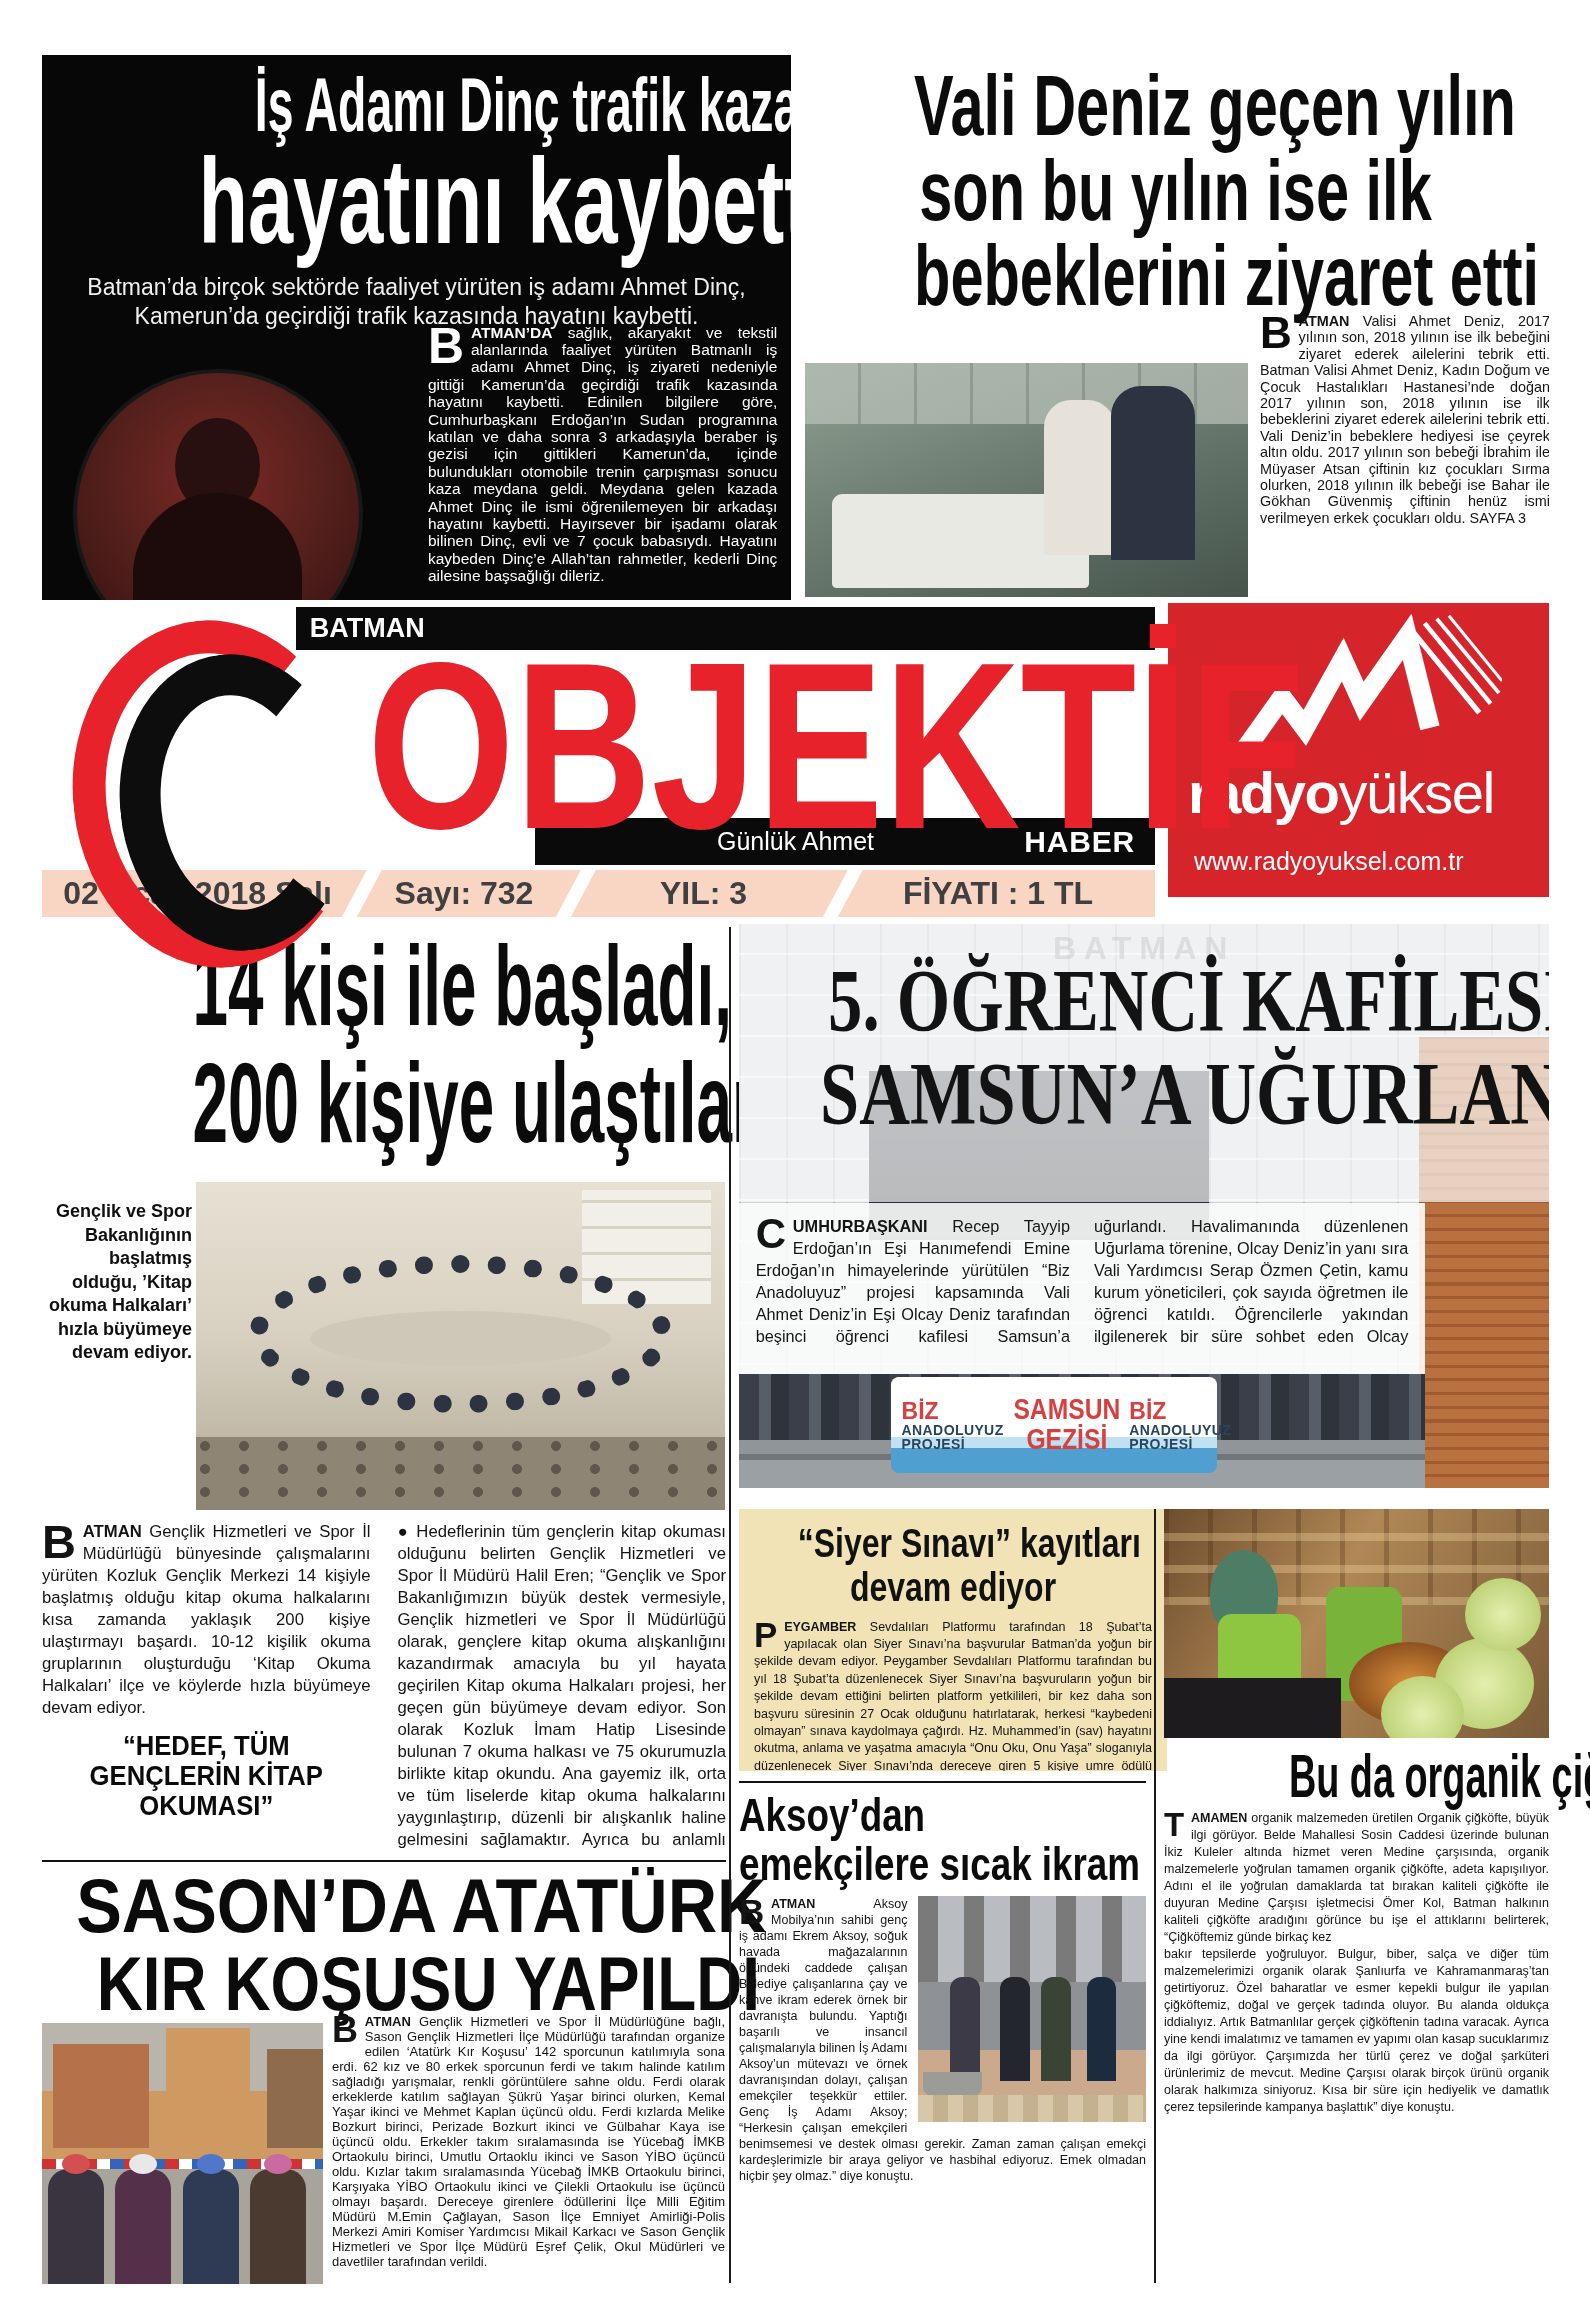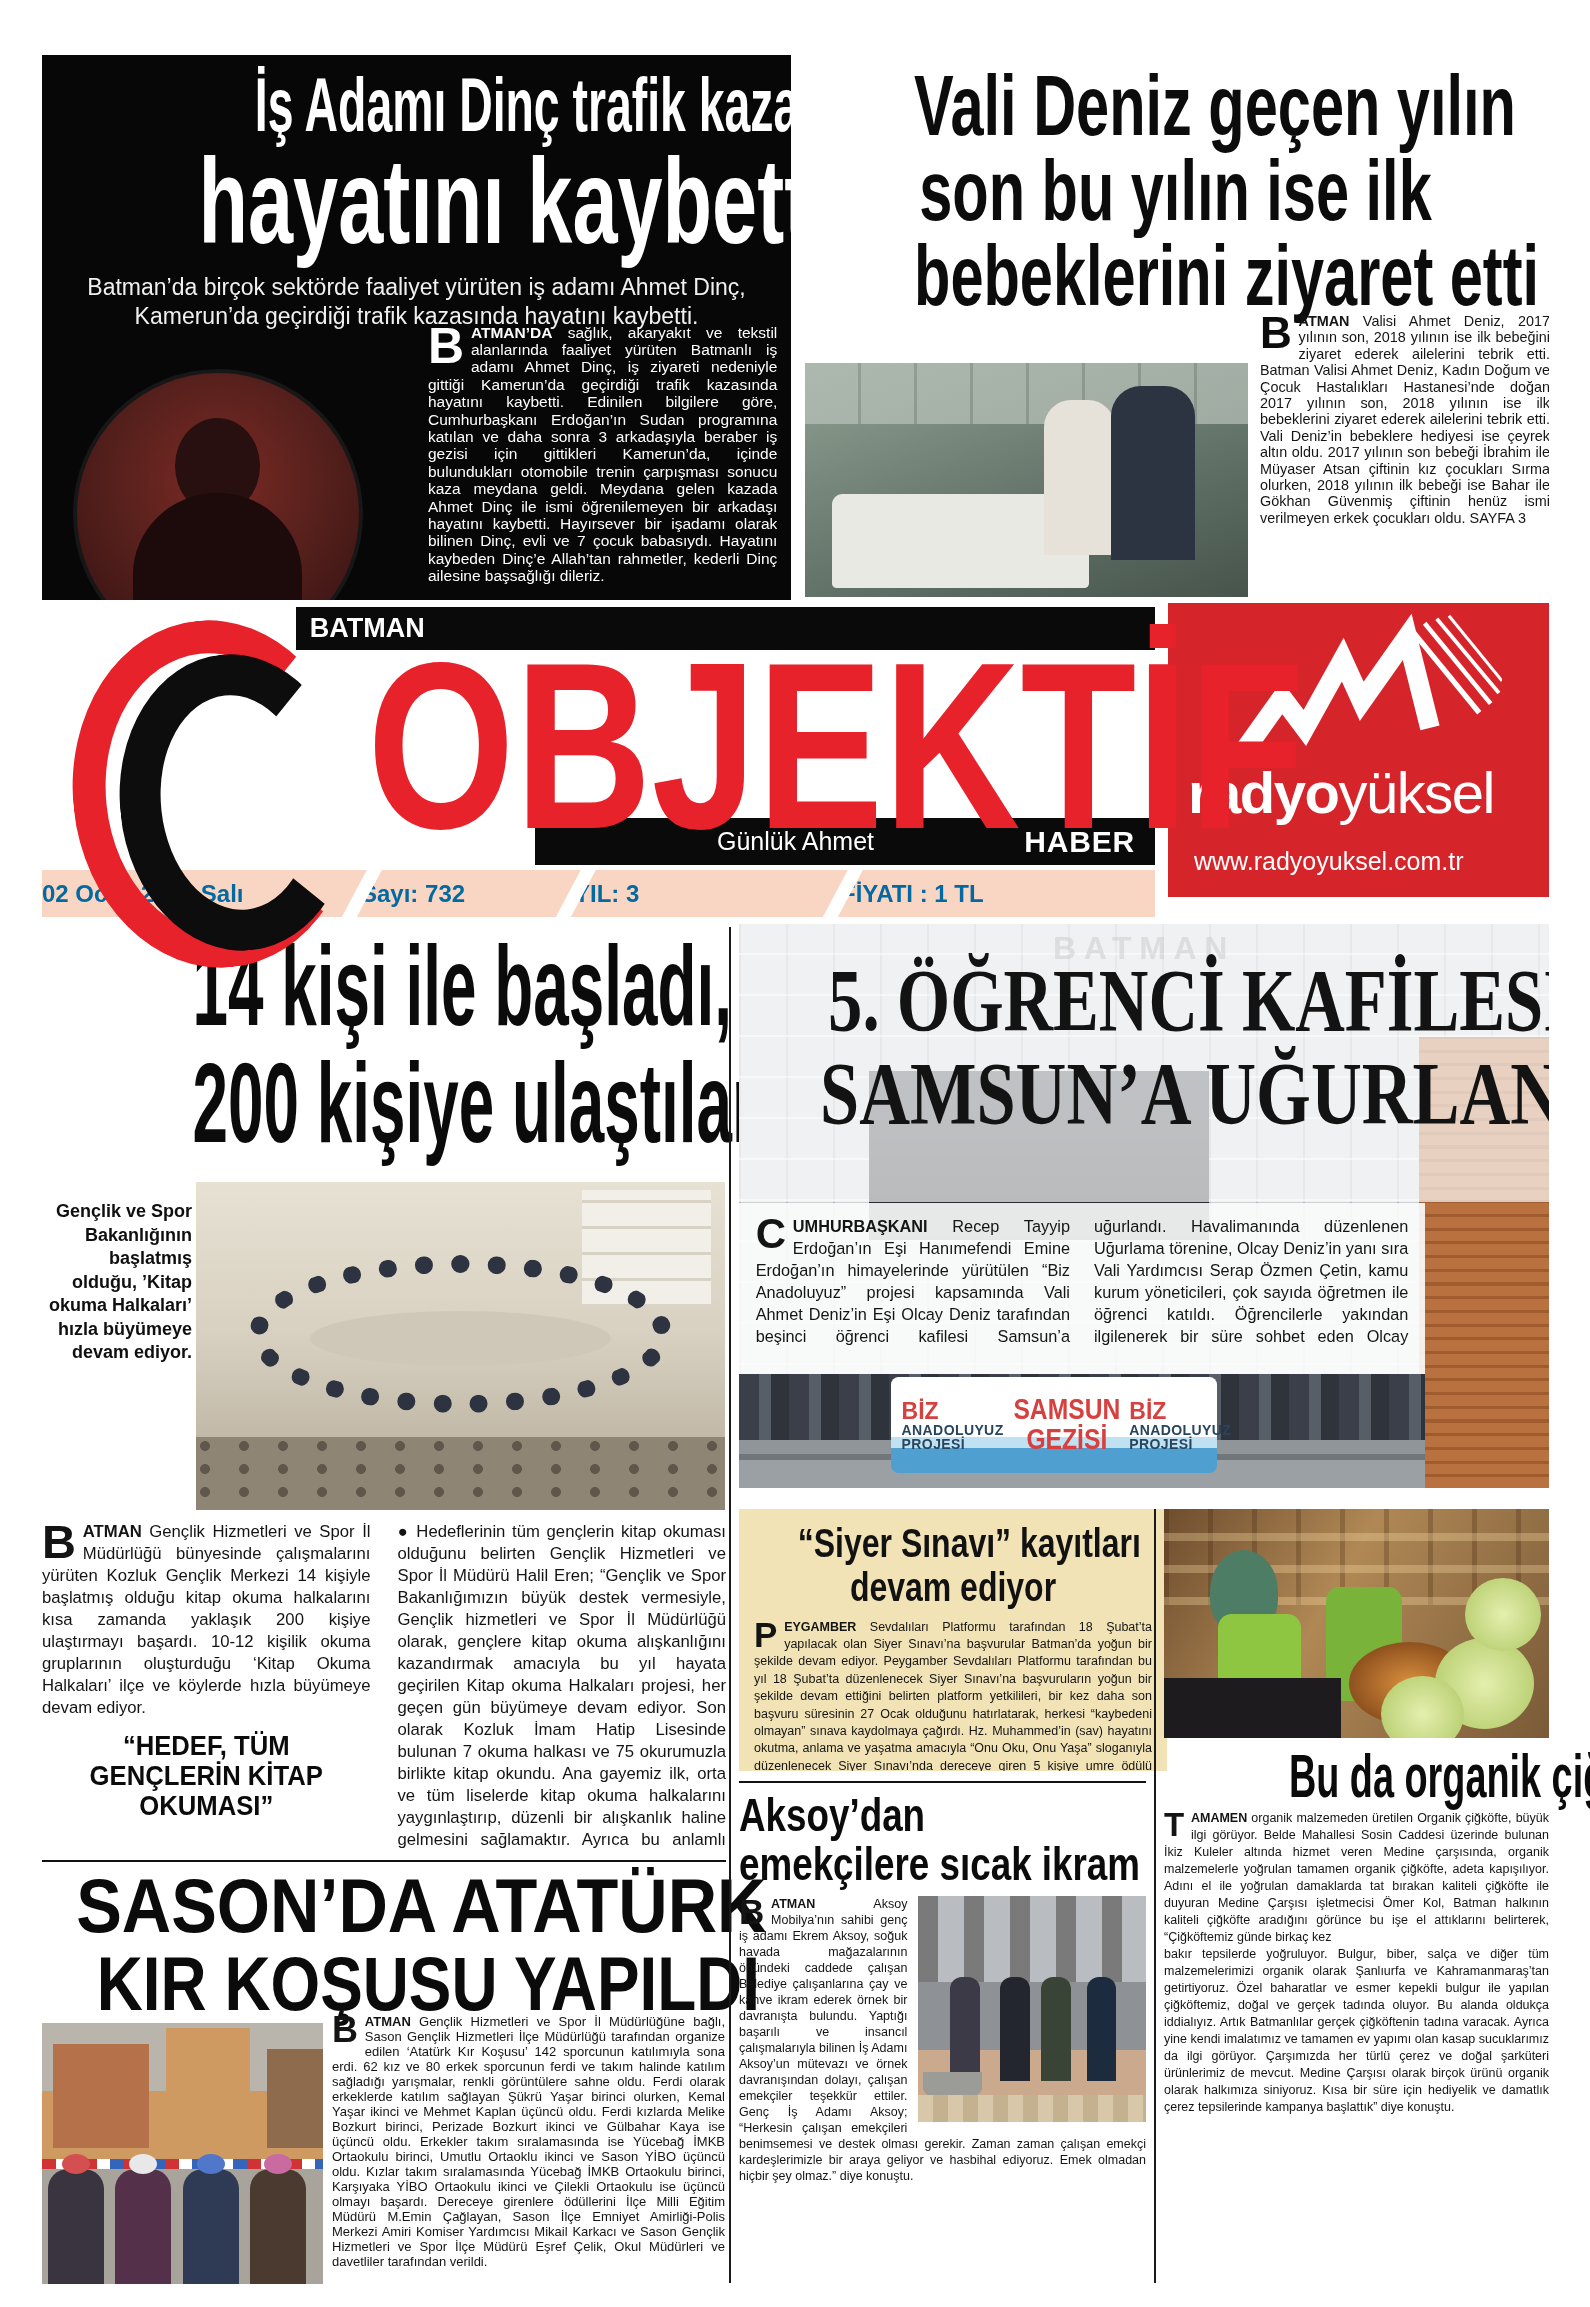--- a/index.html
+++ b/index.html
@@ -44,21 +44,21 @@
   .mh-site{position:absolute;left:0;width:100%;text-align:center;top:7.6px;font-size:26px;}
   .mh-logo{left:250px;top:626px;width:910px;height:250px;text-align:center;z-index:6;color:#e8222a;
            font-weight:700;font-size:237px;line-height:239px;}
   .mh-bar-bottom{left:535px;top:818px;width:620px;height:47px;background:#0a0a0a;color:#fff;display:flex;align-items:center;padding:0 20px 0 182px;box-sizing:border-box;}
   .mh-tag{font-size:25px;}
   .mh-haber{margin-left:auto;font-size:30px;font-weight:700;letter-spacing:0.8px;}
   .cres{position:absolute;border-radius:50%;z-index:4;}
   .cres-red{left:73px;top:620px;width:217px;height:282px;border:33px solid #e8222a;border-right-color:transparent;transform:rotate(-6deg);}
   .cres-black{left:120px;top:654px;width:150px;height:215px;border:41px solid #0d0d0d;border-right-color:transparent;transform:rotate(-6deg);}
   .date-strip{left:42px;top:870px;width:1113px;height:47px;background:#f9d6c3;overflow:hidden;}
-  .ds{position:absolute;top:0;height:47px;line-height:47px;font-size:24px;font-weight:700;text-align:left;color:#0369a1;}
+  .ds{position:absolute;top:0;height:47px;line-height:47px;font-size:32px;font-weight:700;text-align:center;color:#404040;}
   .ds1{left:0;width:311px;} .ds2{left:319px;width:206px;} .ds3{left:532px;width:259px;} .ds4{left:799px;width:314px;}
   .ds-div{position:absolute;top:-12px;width:15px;height:76px;background:#ffffff;transform:skewX(-28deg);}
   .radyo{left:1168px;top:603px;width:381px;height:294px;background:#d6242b;color:#fff;overflow:hidden;}
   .radyo-name{position:absolute;left:20px;top:156px;font-size:58px;font-weight:700;letter-spacing:-1.5px;}
   .radyo-name .lt{font-weight:300;}
   .radyo-url{position:absolute;left:26px;top:244px;font-size:25px;font-weight:300;}
 
   
   .kitap-h{left:42px;top:927px;width:684px;text-align:center;font-weight:700;font-size:114px;line-height:1.03;color:#0b0b0b;}
   .kitap-cap{left:42px;top:1200px;width:150px;font-size:18px;line-height:23.5px;font-weight:700;text-align:right;color:#0f0f0f;}

